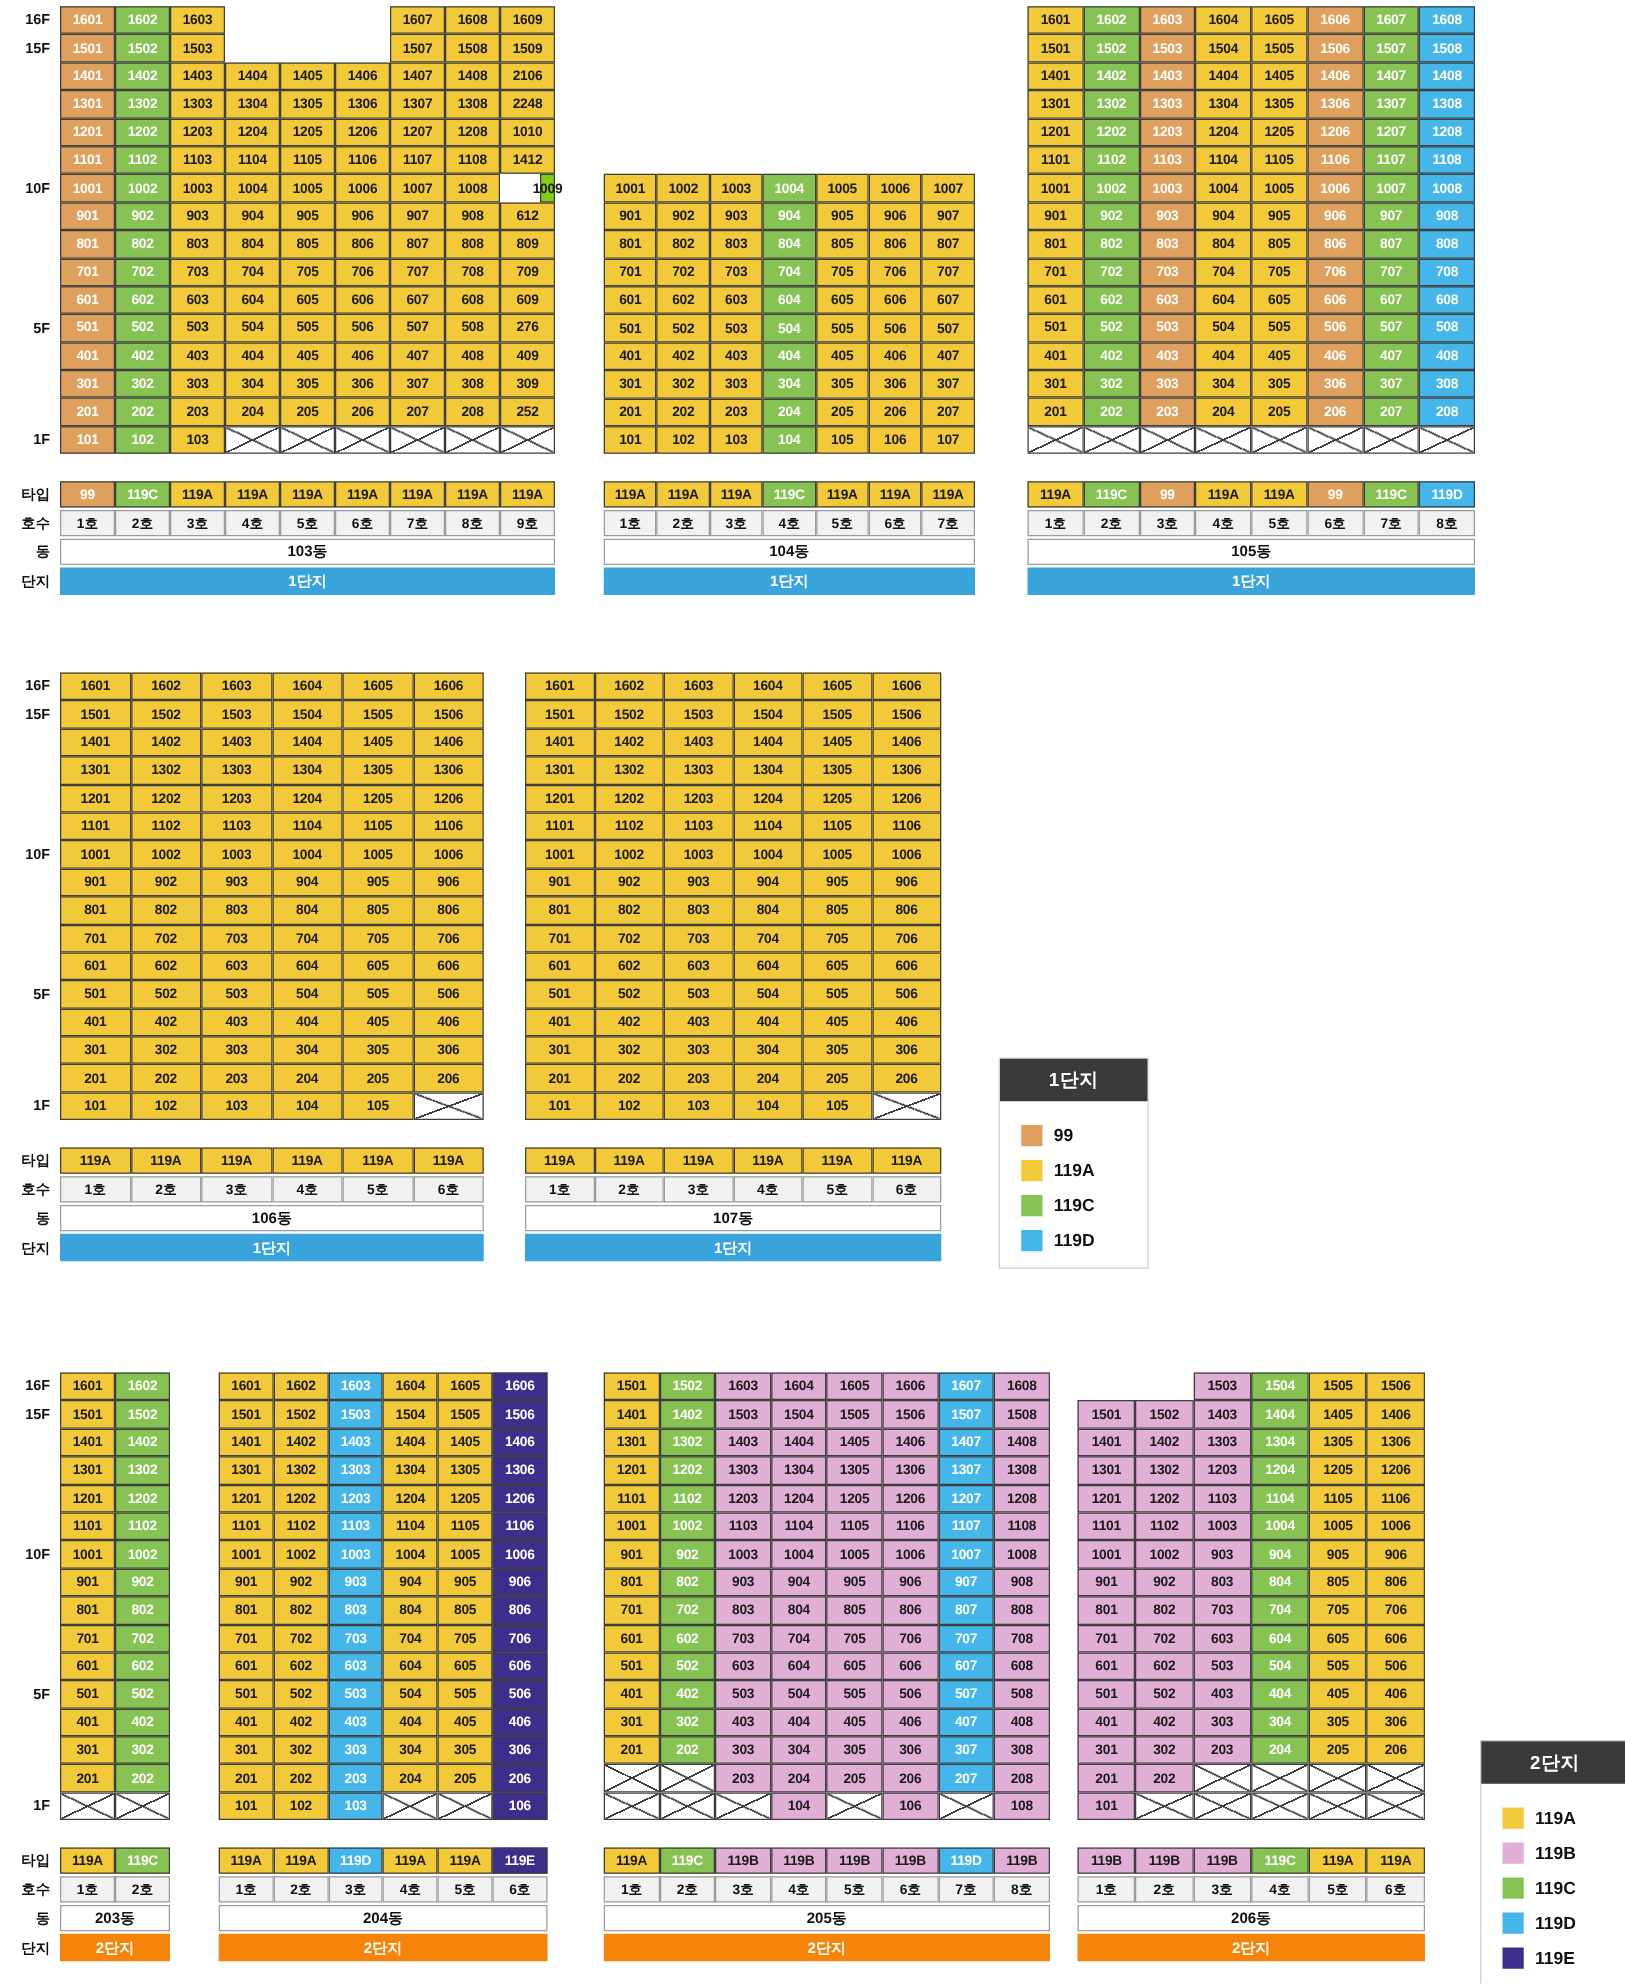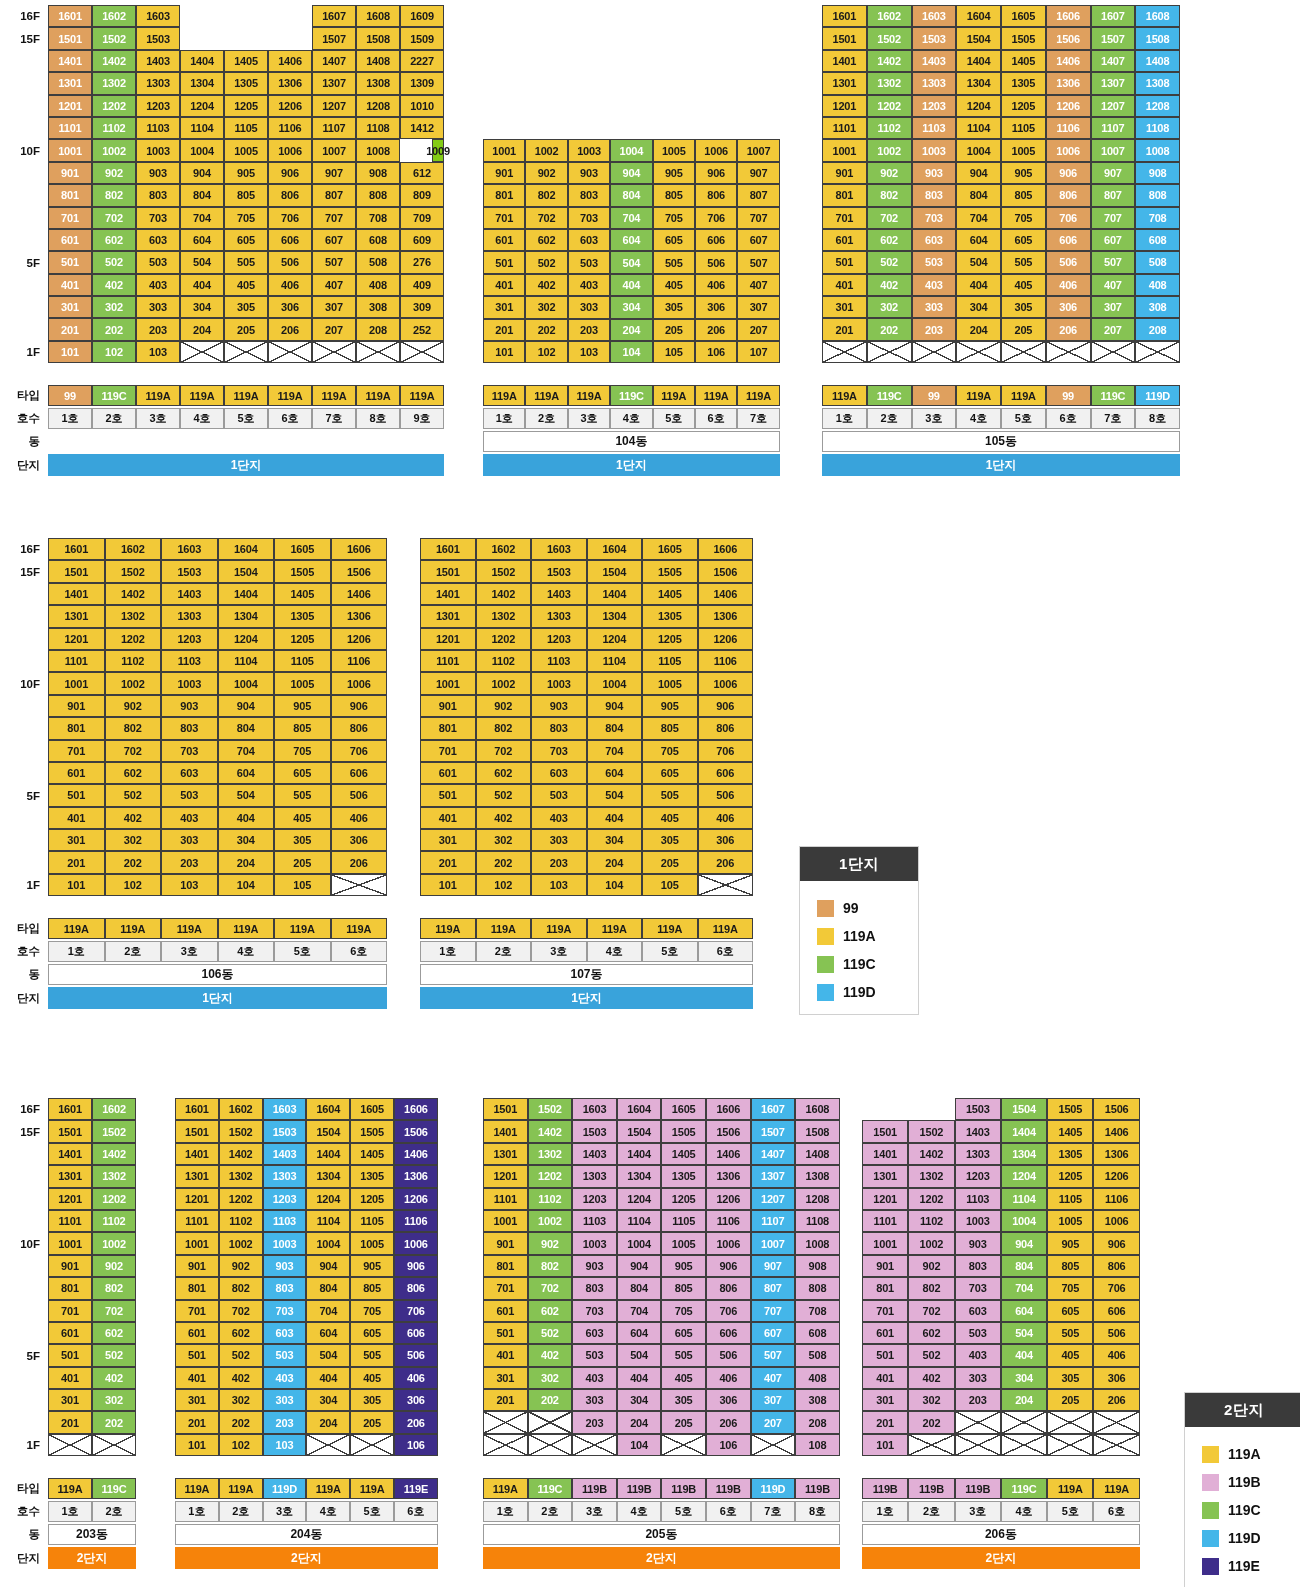--- a/index.html
+++ b/index.html
@@ -67,30 +67,30 @@
           <div class="cell" style="background: rgb(242, 201, 56); color: rgb(26, 26, 26);">1508</div>
           <div class="cell" style="background: rgb(242, 201, 56); color: rgb(26, 26, 26);">1509</div>
           <div class="cell" style="background: rgb(223, 160, 94); color: rgb(255, 255, 255);">1401</div>
           <div class="cell" style="background: rgb(134, 195, 83); color: rgb(255, 255, 255);">1402</div>
           <div class="cell" style="background: rgb(242, 201, 56); color: rgb(26, 26, 26);">1403</div>
           <div class="cell" style="background: rgb(242, 201, 56); color: rgb(26, 26, 26);">1404</div>
           <div class="cell" style="background: rgb(242, 201, 56); color: rgb(26, 26, 26);">1405</div>
           <div class="cell" style="background: rgb(242, 201, 56); color: rgb(26, 26, 26);">1406</div>
           <div class="cell" style="background: rgb(242, 201, 56); color: rgb(26, 26, 26);">1407</div>
           <div class="cell" style="background: rgb(242, 201, 56); color: rgb(26, 26, 26);">1408</div>
-          <div class="cell" style="background: rgb(242, 201, 56); color: rgb(26, 26, 26);">2227</div>
+          <div class="cell" style="background: rgb(242, 201, 56); color: rgb(26, 26, 26);">2106</div>
           <div class="cell" style="background: rgb(223, 160, 94); color: rgb(255, 255, 255);">1301</div>
           <div class="cell" style="background: rgb(134, 195, 83); color: rgb(255, 255, 255);">1302</div>
           <div class="cell" style="background: rgb(242, 201, 56); color: rgb(26, 26, 26);">1303</div>
           <div class="cell" style="background: rgb(242, 201, 56); color: rgb(26, 26, 26);">1304</div>
           <div class="cell" style="background: rgb(242, 201, 56); color: rgb(26, 26, 26);">1305</div>
           <div class="cell" style="background: rgb(242, 201, 56); color: rgb(26, 26, 26);">1306</div>
           <div class="cell" style="background: rgb(242, 201, 56); color: rgb(26, 26, 26);">1307</div>
           <div class="cell" style="background: rgb(242, 201, 56); color: rgb(26, 26, 26);">1308</div>
-          <div class="cell" style="background: rgb(242, 201, 56); color: rgb(26, 26, 26);">1309</div>
+          <div class="cell" style="background: rgb(242, 201, 56); color: rgb(26, 26, 26);">2248</div>
           <div class="cell" style="background: rgb(223, 160, 94); color: rgb(255, 255, 255);">1201</div>
           <div class="cell" style="background: rgb(134, 195, 83); color: rgb(255, 255, 255);">1202</div>
           <div class="cell" style="background: rgb(242, 201, 56); color: rgb(26, 26, 26);">1203</div>
           <div class="cell" style="background: rgb(242, 201, 56); color: rgb(26, 26, 26);">1204</div>
           <div class="cell" style="background: rgb(242, 201, 56); color: rgb(26, 26, 26);">1205</div>
           <div class="cell" style="background: rgb(242, 201, 56); color: rgb(26, 26, 26);">1206</div>
           <div class="cell" style="background: rgb(242, 201, 56); color: rgb(26, 26, 26);">1207</div>
           <div class="cell" style="background: rgb(242, 201, 56); color: rgb(26, 26, 26);">1208</div>
           <div class="cell" style="background: rgb(242, 201, 56); color: rgb(26, 26, 26);">1010</div>
           <div class="cell" style="background: rgb(223, 160, 94); color: rgb(255, 255, 255);">1101</div>
@@ -208,20 +208,21 @@
           <div class="hocell">1호</div>
           <div class="hocell">2호</div>
           <div class="hocell">3호</div>
           <div class="hocell">4호</div>
           <div class="hocell">5호</div>
           <div class="hocell">6호</div>
           <div class="hocell">7호</div>
           <div class="hocell">8호</div>
           <div class="hocell">9호</div>
         </div>
+        <div class="bar dong" style="top: 426px; left: 0px; width: 396px; height: 21px;">103동</div>
         <div class="bar danji" style="top: 449px; left: 0px; width: 396px; height: 22px; background: rgb(57, 163, 219);">1단지</div>
       </div>
       <div class="building" style="left: 483px; width: 296.8px; height: 480px;">
         <div class="ugrid" style="top: 134.4px; left: 0px; grid-template-columns: repeat(7, 42.4px); grid-auto-rows: 22.4px;">
           <div class="cell" style="background: rgb(242, 201, 56); color: rgb(26, 26, 26);">1001</div>
           <div class="cell" style="background: rgb(242, 201, 56); color: rgb(26, 26, 26);">1002</div>
           <div class="cell" style="background: rgb(242, 201, 56); color: rgb(26, 26, 26);">1003</div>
           <div class="cell" style="background: rgb(134, 195, 83); color: rgb(255, 255, 255);">1004</div>
           <div class="cell" style="background: rgb(242, 201, 56); color: rgb(26, 26, 26);">1005</div>
           <div class="cell" style="background: rgb(242, 201, 56); color: rgb(26, 26, 26);">1006</div>

